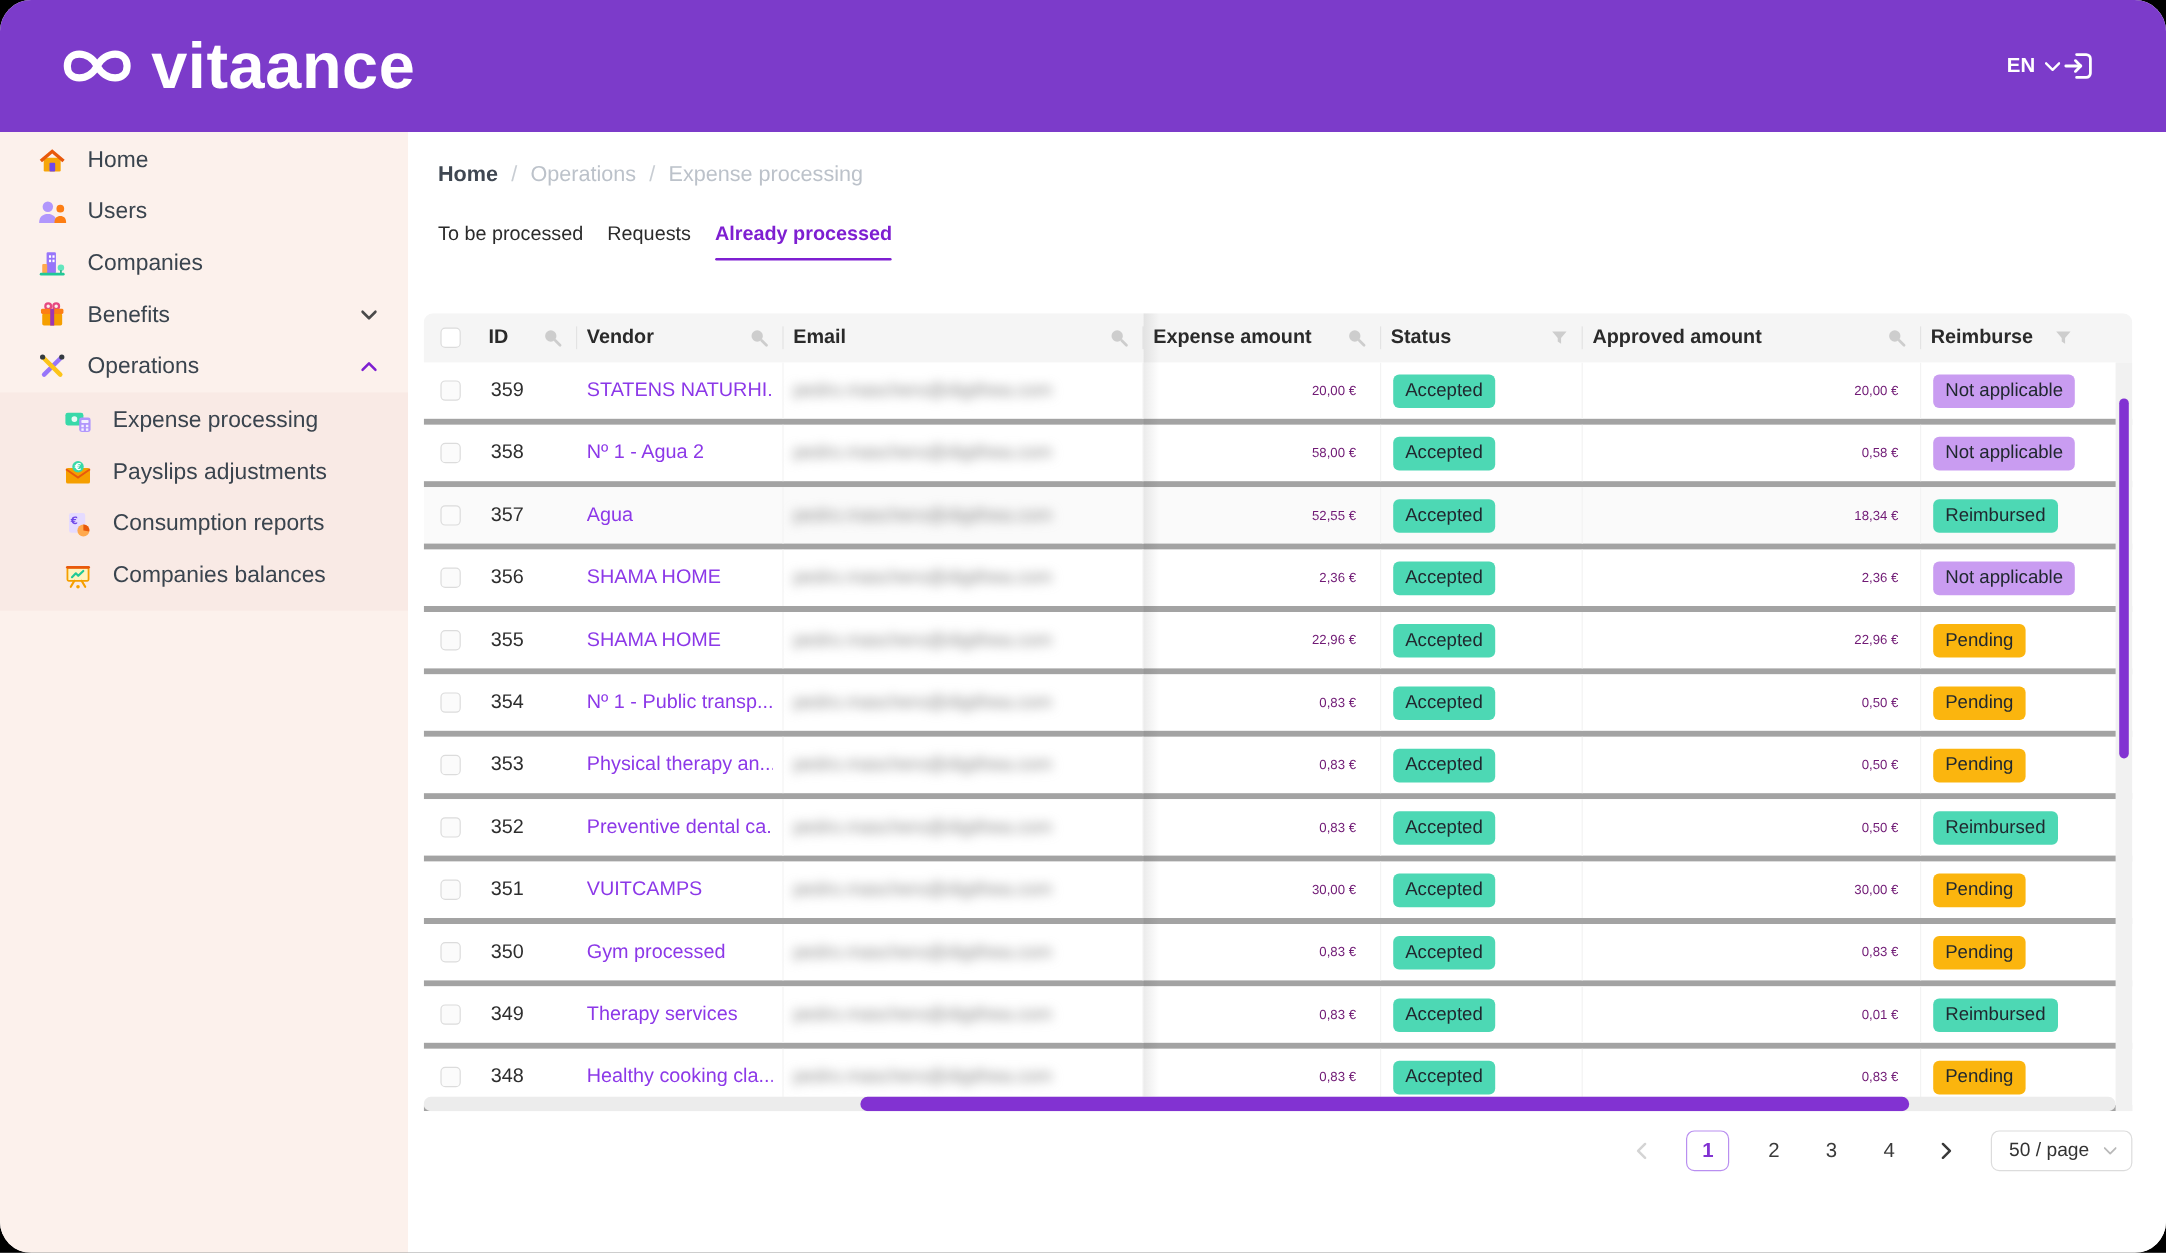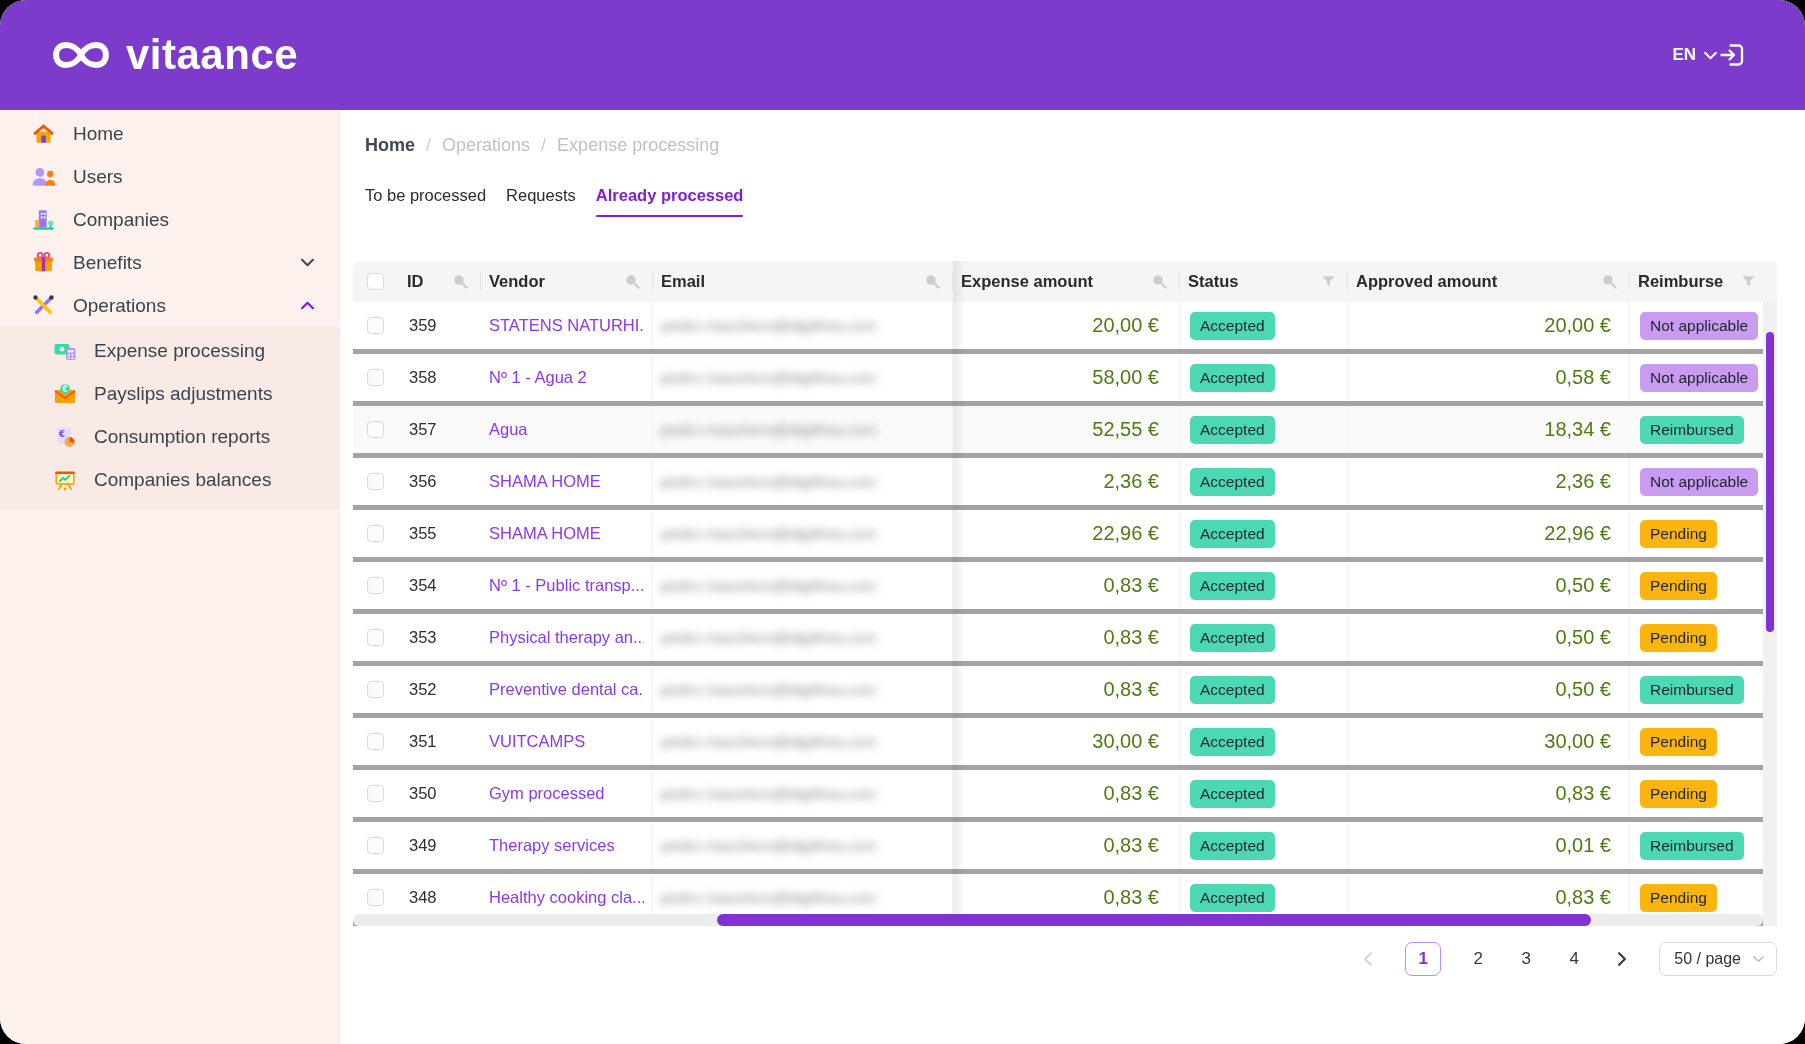--- a/index.html
+++ b/index.html
@@ -14,21 +14,21 @@
     --scrollbar-purple:#8232D2;
     --header-row-bg:#F5F5F5;
   }
   *{box-sizing:border-box;}
   body{margin:0;background:#000;font-family:"Liberation Sans","DejaVu Sans",sans-serif;color:#2E2E2E;}
   .window{width:1805px;height:1044px;border-radius:26px;overflow:hidden;background:#fff;display:flex;flex-direction:column;position:relative;margin:0 auto;}
 
   
   .topbar{height:110px;background:var(--brand-purple);display:flex;align-items:center;justify-content:space-between;padding:0 58px 0 50px;flex:0 0 auto;}
   .brand{display:flex;align-items:center;gap:14px;}
-  .brand-name{color:#fff;font-size:42px;font-weight:700;letter-spacing:.5px;}
+  .brand-name{color:#fff;font-size:54px;font-weight:700;letter-spacing:.5px;}
   .topbar-right{display:flex;align-items:center;}
   .lang{display:flex;align-items:center;gap:8px;color:#fff;font-size:17px;font-weight:600;cursor:pointer;}
   .logout{cursor:pointer;display:flex;align-items:center;}
 
   
   .app-body{flex:1;display:flex;min-height:0;border-radius:13px;}
 
   
   .sidebar{width:340px;background:var(--sidebar-bg);flex:0 0 auto;padding-top:2px;}
   .side-item{height:43px;display:flex;align-items:center;padding:0 26px 0 30px;position:relative;cursor:pointer;color:#3A444E;font-size:19px;}
@@ -55,27 +55,27 @@
   .thead{height:41px;background:var(--header-row-bg);border-radius:8px 8px 0 0;display:flex;align-items:stretch;font-weight:700;font-size:16.5px;color:#2A2A2A;}
   .th{display:flex;align-items:center;justify-content:space-between;padding:0 12px 0 8px;position:relative;}
   .th.sep::after{content:'';position:absolute;right:0;top:11px;bottom:11px;width:1px;background:#E3E3E3;}
   .th .h-icon{display:inline-flex;margin-left:8px;cursor:pointer;}
 
   .tbody{height:624px;overflow:hidden;}
   .tr{height:52px;display:flex;align-items:stretch;border-bottom:5px solid #a3a3a3;background:#fff;cursor:pointer;}
   .tr.is-hover{background:#FAFAFA;}
   .td{display:flex;align-items:center;padding:0 8px;}
   .td.sep{border-right:1px solid #F3F3F3;}
-  .td.num{justify-content:flex-end;padding-right:20px;font-size:20px;color:#4d7c0f;}
+  .td.num{justify-content:flex-end;padding-right:20px;font-size:11px;color:#701a75;}
 
   .c-sel{width:46px;flex:0 0 auto;}
   .c-id{width:82px;flex:0 0 auto;}
   .c-vendor{width:172px;flex:0 0 auto;}
   .c-email{width:300px;flex:0 0 auto;}
-  .c-expense{width:227px;flex:0 0 auto;}
+  .c-expense{width:198px;flex:0 0 auto;}
   .c-status{width:168px;flex:0 0 auto;}
   .c-approved{width:282px;flex:0 0 auto;}
   .c-reimburse{width:138px;flex:0 0 auto;}
 
   .checkbox{width:17px;height:17px;border:1.5px solid #DCDCDC;border-radius:4px;background:#FBFBFB;display:inline-block;margin-left:6px;cursor:pointer;}
   .row-id{font-size:16.5px;color:#2E2E2E;padding-left:2px;}
   .vendor-link{color:var(--link-purple);font-size:16.5px;text-decoration:none;white-space:nowrap;overflow:hidden;}
   .email-blur{filter:blur(4.5px);color:#8A8A8A;font-size:15.5px;white-space:nowrap;overflow:hidden;}
   .badge{display:inline-block;padding:4px 10px;border-radius:5px;font-size:15.5px;color:#20282F;line-height:20px;white-space:nowrap;}
   .b-teal{background:var(--badge-teal);}

